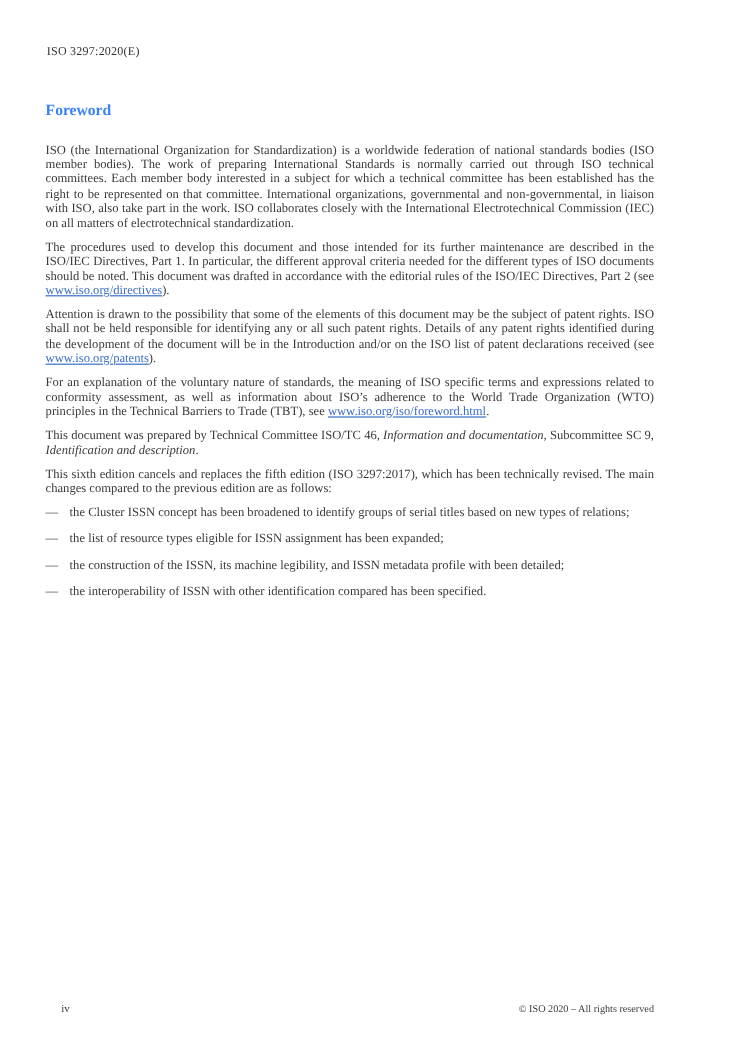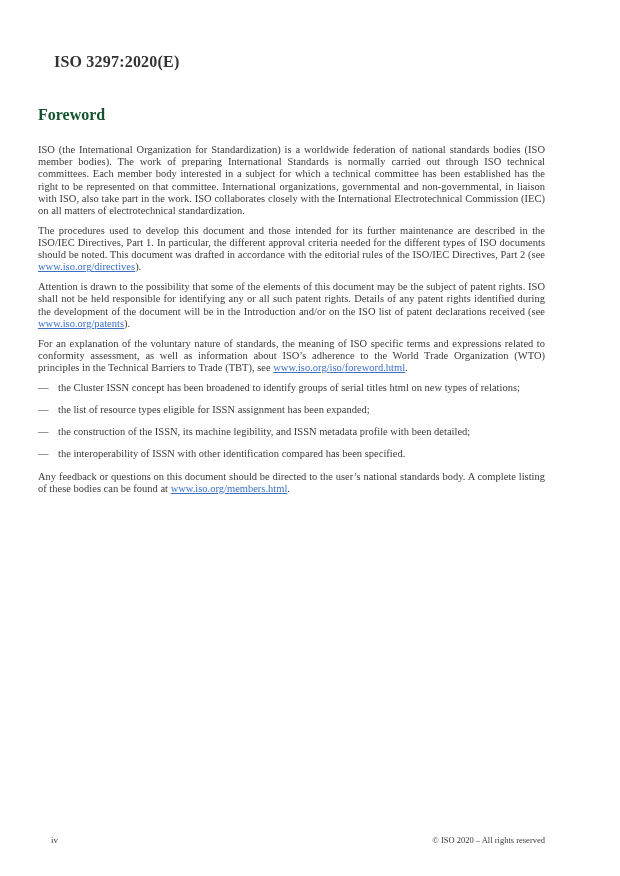--- a/index.html
+++ b/index.html
@@ -16,30 +16,30 @@
     color: #3a3a3a;
     overflow: hidden;
   }
   .content {
     position: absolute;
     left: 38px;
     top: 37px;
     width: 507px;
   }
   .doc-ref {
-    font-size: 16px;
-    font-weight: bold;
+    font-size: 10px;
+    font-weight: normal;
     color: #333333;
-    margin: 16px;
+    margin: 1px;
     letter-spacing: 0.2px;
   }
   .title {
-    font-size: 16px;
+    font-size: 13px;
     font-weight: bold;
-    color: #14532d;
+    color: #3b82f6;
     margin: 35px 0 20px 0;
   }
   p.body {
     font-size: 10.5px;
     line-height: 12.2px;
     text-align: justify;
     margin: 0 0 7.6px 0;
   }
   .dash-item {
     display: flex;
@@ -78,37 +78,38 @@
 
 <div class="page">
   <div class="content">
     <p class="doc-ref">ISO 3297:2020(E)</p>
     <h1 class="title">Foreword</h1>
     <div>
         <p class="body">ISO (the International Organization for Standardization) is a worldwide federation of national standards bodies (ISO member bodies). The work of preparing International Standards is normally carried out through ISO technical committees. Each member body interested in a subject for which a technical committee has been established has the right to be represented on that committee. International organizations, governmental and non-governmental, in liaison with ISO, also take part in the work. ISO collaborates closely with the International Electrotechnical Commission (IEC) on all matters of electrotechnical standardization.</p>
         <p class="body">The procedures used to develop this document and those intended for its further maintenance are described in the ISO/IEC Directives, Part 1. In particular, the different approval criteria needed for the different types of ISO documents should be noted. This document was drafted in accordance with the editorial rules of the ISO/IEC Directives, Part 2 (see <a class="link" href="#">www.iso.org/<wbr>directives</a>).</p>
         <p class="body">Attention is drawn to the possibility that some of the elements of this document may be the subject of patent rights. ISO shall not be held responsible for identifying any or all such patent rights. Details of any patent rights identified during the development of the document will be in the Introduction and/or on the ISO list of patent declarations received (see <a class="link" href="#">www.iso.org/<wbr>patents</a>).</p>
         <p class="body">For an explanation of the voluntary nature of standards, the meaning of ISO specific terms and expressions related to conformity assessment, as well as information about ISO’s adherence to the World Trade Organization (WTO) principles in the Technical Barriers to Trade (TBT), see <a class="link" href="#">www.iso.org/<wbr>iso/<wbr>foreword.html</a>.</p>
+        <p class="body">This document was prepared by Technical Committee ISO/TC 46, <i>Information and documentation</i>, Subcommittee SC 9, <i>Identification and description</i>.</p>
+        <p class="body">This sixth edition cancels and replaces the fifth edition (ISO 3297:2017), which has been technically revised. The main changes compared to the previous edition are as follows:</p>
         <div class="dash-item">
           <span class="dash">—</span>
-          <span class="dash-text">the Cluster ISSN concept has been broadened to identify groups of serial titles html on new types of relations;</span>
+          <span class="dash-text">the Cluster ISSN concept has been broadened to identify groups of serial titles based on new types of relations;</span>
         </div>
         <div class="dash-item">
           <span class="dash">—</span>
           <span class="dash-text">the list of resource types eligible for ISSN assignment has been expanded;</span>
         </div>
         <div class="dash-item">
           <span class="dash">—</span>
           <span class="dash-text">the construction of the ISSN, its machine legibility, and ISSN metadata profile with been detailed;</span>
         </div>
         <div class="dash-item">
           <span class="dash">—</span>
           <span class="dash-text">the interoperability of ISSN with other identification compared has been specified.</span>
         </div>
-        <p class="body">Any feedback or questions on this document should be directed to the user’s national standards body. A complete listing of these bodies can be found at <a class="link" href="#">www.iso.org/<wbr>members.html</a>.</p>
       </div>
   </div>
 
   <div class="footer">
     <span class="page-num">iv</span>
     <span>© ISO 2020 – All rights reserved</span>
   </div>
 </div>
 
 </body></html>

